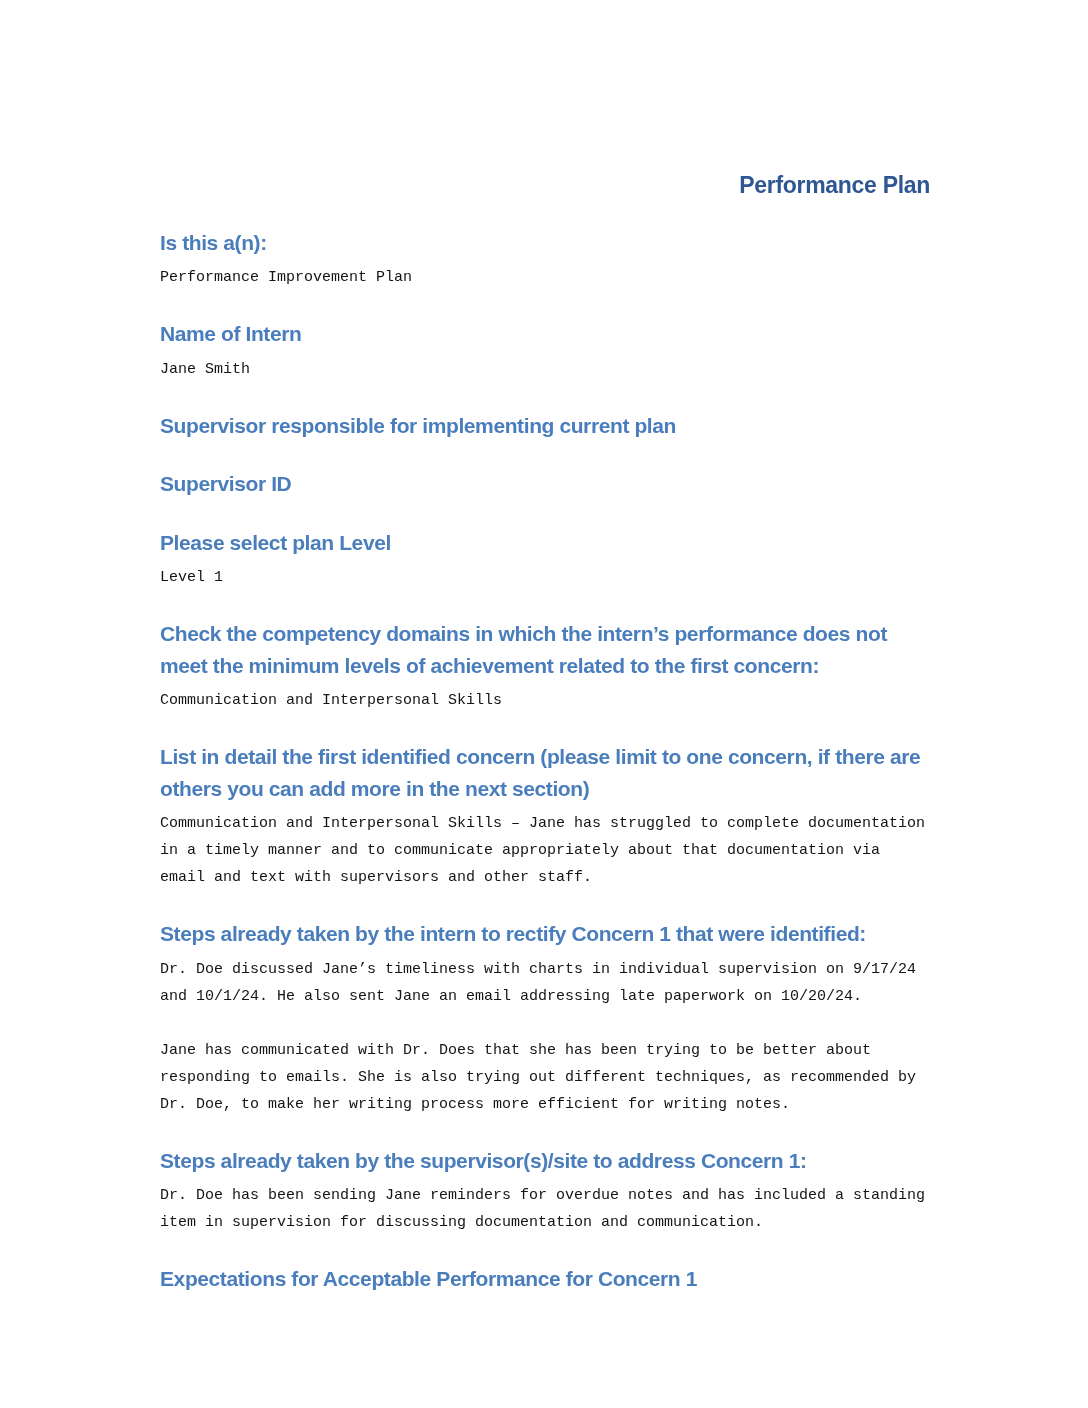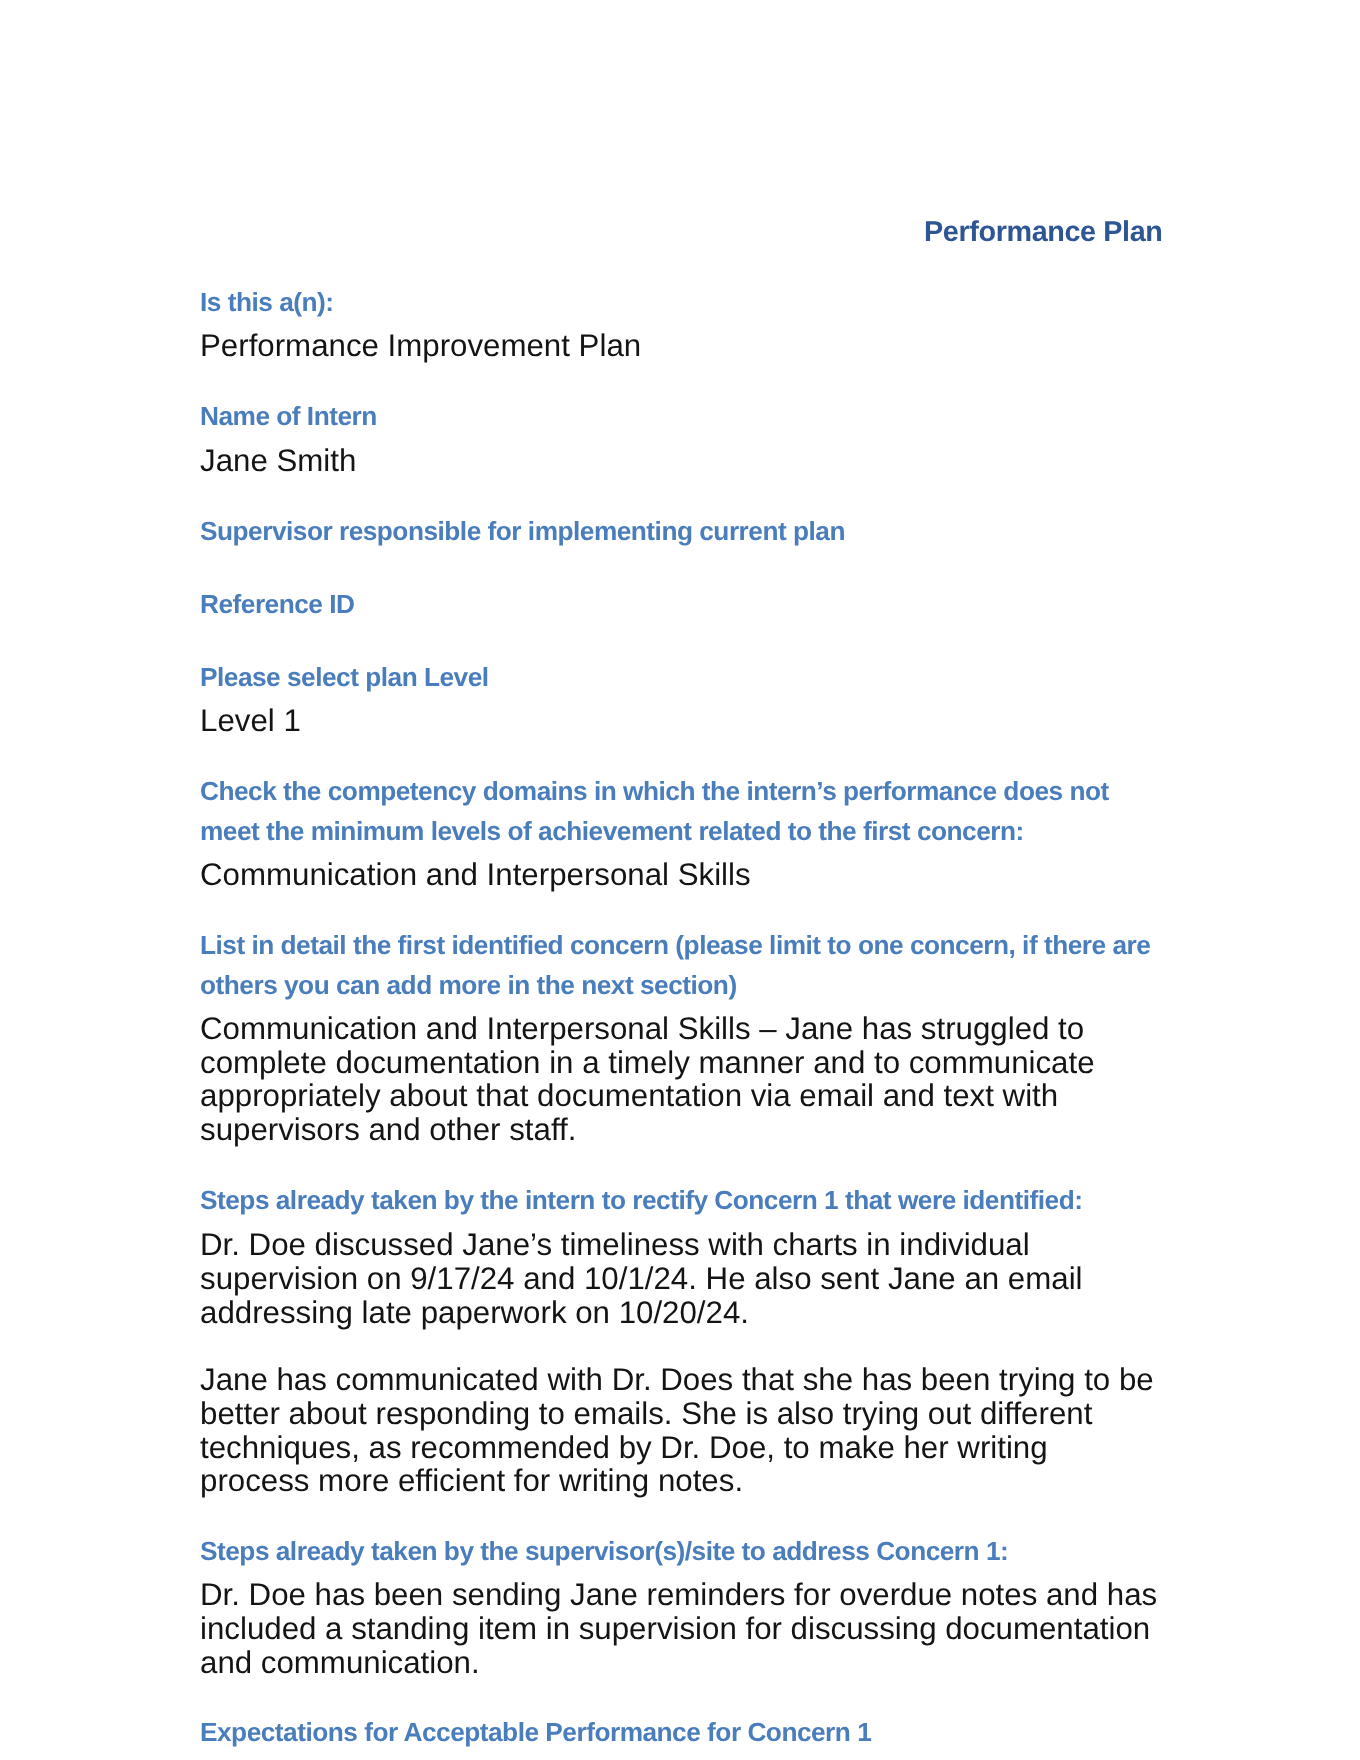--- a/index.html
+++ b/index.html
@@ -36,22 +36,22 @@
     font-family:"Liberation Sans", sans-serif;
     font-weight:bold;
     font-size:21px;
     letter-spacing:-0.4px;
     color:var(--heading-color);
     line-height:1.5;
     margin-top:27px;
     margin-bottom:6px;
   }
   .doc-section p{
-    font-family:Liberation Sans, sans-serif;
-    font-size:25px;
+    font-family:Liberation Mono, monospace;
+    font-size:15px;
     color:var(--body-color);
     line-height:27px;
     margin:0;
   }
   .doc-section p + p{
     margin-top:27px;
   }
 </style>
 </head>
 <body>
@@ -67,21 +67,21 @@
   <section class="doc-section">
     <h2 class="section-heading">Name of Intern</h2>
   <p>Jane Smith</p>
       </section>
 
   <section class="doc-section">
     <h2 class="section-heading">Supervisor responsible for implementing current plan</h2>
       </section>
 
   <section class="doc-section">
-    <h2 class="section-heading">Reference ID</h2>
+    <h2 class="section-heading">Supervisor ID</h2>
       </section>
 
   <section class="doc-section">
     <h2 class="section-heading">Please select plan Level</h2>
   <p>Level 1</p>
       </section>
 
   <section class="doc-section">
     <h2 class="section-heading">Check the competency domains in which the intern’s performance does not meet the minimum levels of achievement related to the first concern:</h2>
   <p>Communication and Interpersonal Skills</p>

